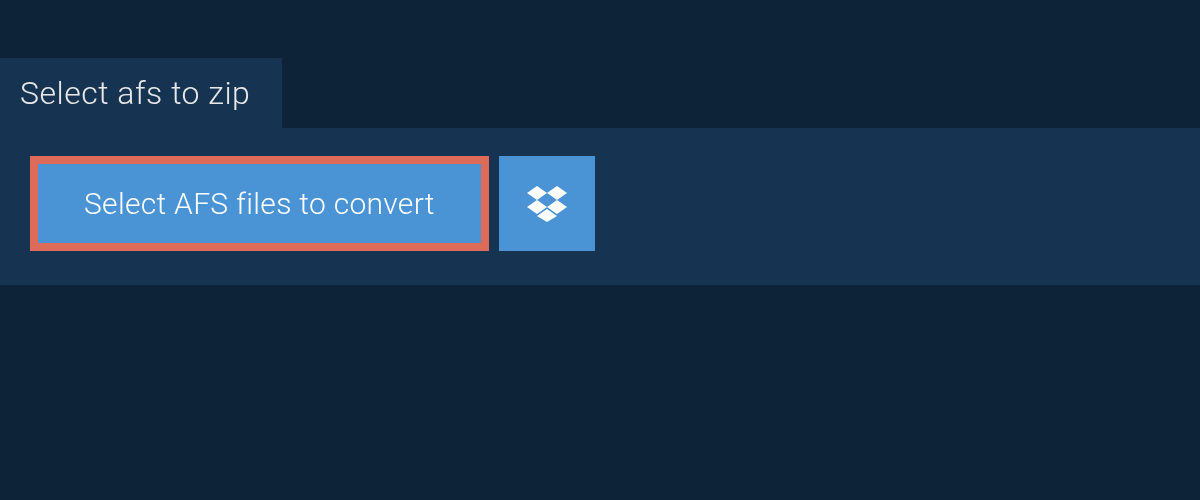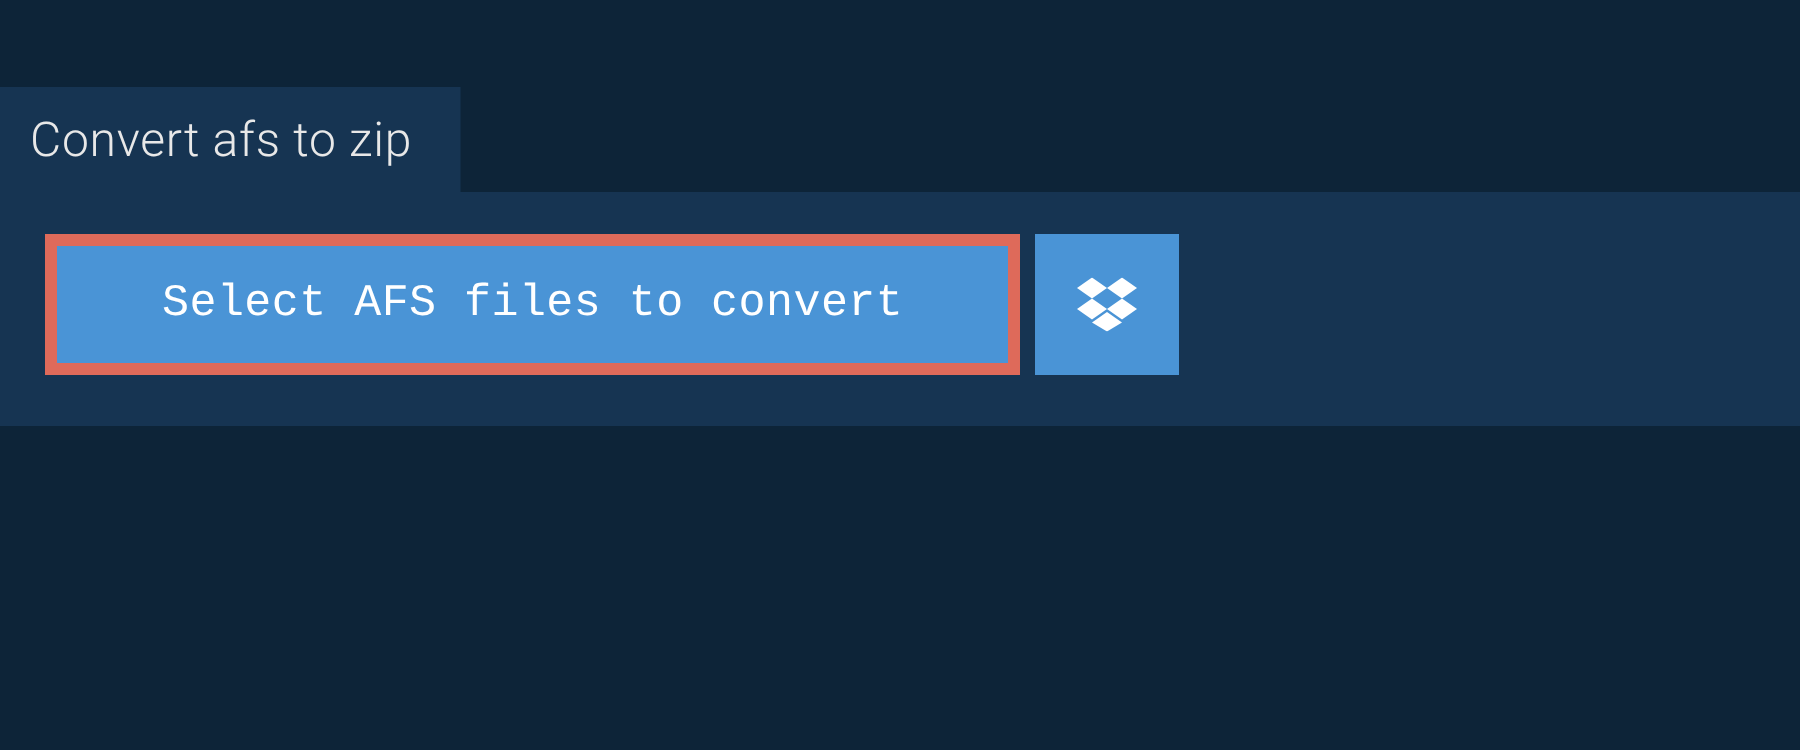--- a/index.html
+++ b/index.html
@@ -35,47 +35,46 @@
       display: flex;
       gap: 10px;
       align-items: stretch;
     }
     .select-button {
       background: #4a94d6;
       border: 8px solid #de6a5a;
       color: #ffffff;
       font-size: 30px;
       font-weight: 300;
-      padding: 22px 70px;
+      padding: 22px 46px;
       cursor: pointer;
       display: flex;
       align-items: center;
       justify-content: center;
       letter-spacing: 0.3px;
-      font-family: Liberation Mono, monospace;
     }
     .dropbox-button {
       background: #4a94d6;
       width: 96px;
       cursor: pointer;
       display: flex;
       align-items: center;
       justify-content: center;
     }
     .dropbox-icon {
       width: 40px;
       height: 36px;
     }
   </style>
 </head>
 <body>
 
 <div class="tab-container">
   <div class="tab">
-    <span>Convert afs to zip</span>
+    <span>Select afs to zip</span>
   </div>
 </div>
 
 <div class="panel">
   <div class="button-row">
     <div class="select-button">
       <span>Select AFS files to convert</span>
     </div>
     <div class="dropbox-button">
       <svg class="dropbox-icon" viewBox="0 0 40 36" fill="#ffffff">

